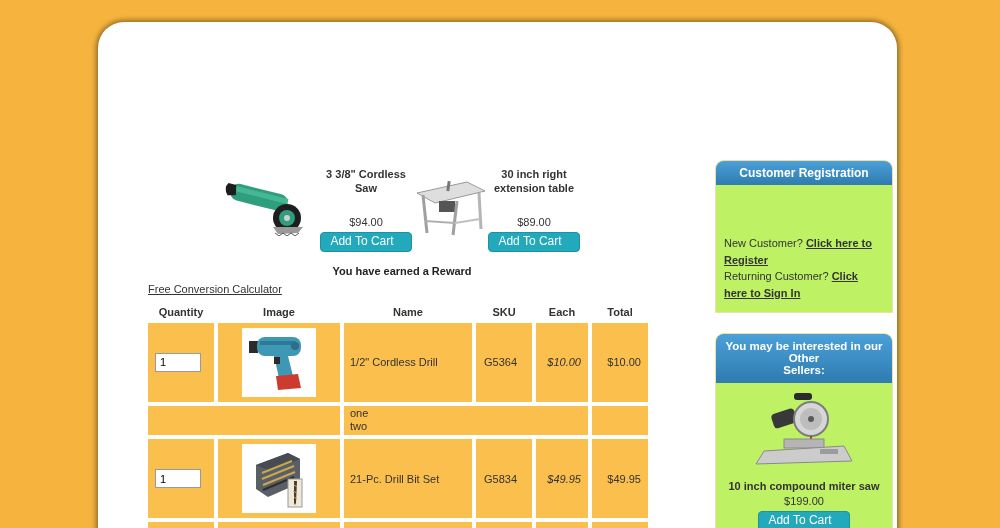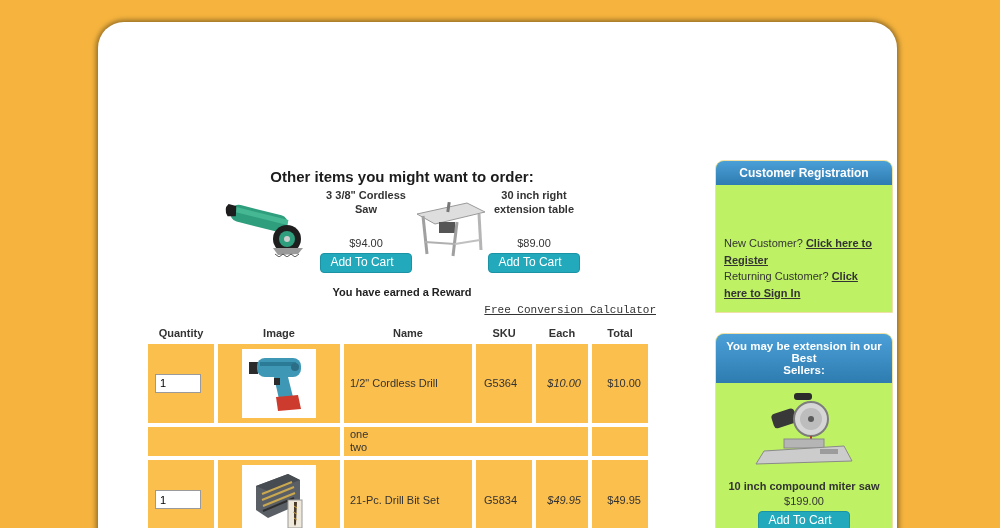--- a/index.html
+++ b/index.html
@@ -30,21 +30,21 @@
   .product{display:flex;align-items:center;}
   .ptext{width:94px;text-align:center;font-size:11px;color:#333;}
   .pname{font-weight:bold;line-height:1.25;}
   .pprice{margin-top:20px;}
   .btn-cart{
     display:inline-block;margin-top:4px;background:#22A9BC;color:#fff;
     font-size:12px;padding:1px 17px 3px 9px;border-radius:4px;
     border:1px solid #1b93a5;cursor:pointer;white-space:nowrap;
   }
   .reward{text-align:center;font-size:11px;font-weight:bold;color:#222;margin-top:13px;}
-  .calc{text-align:right;font-size:11px;margin-top:6px;font-family:Liberation Mono, monospace;}
+  .calc{text-align:left;font-size:11px;margin-top:6px;}
   .calc a{color:#333;}
   table.cart{
     border-collapse:separate;border-spacing:4px;table-layout:fixed;
     margin:7px 0 0 -4px;
   }
   table.cart th{font-size:11px;color:#333;padding:0 0 1px 0;font-weight:bold;}
   table.cart td{background:#FBBF4D;font-size:11px;color:#333;vertical-align:middle;}
   tr.row-tall{height:79px;}
   tr.row-note{height:26px;}
   tr.row-tall2{height:75px;}
@@ -77,21 +77,20 @@
   .bs-img.band{margin-top:8px;}
 </style>
 </head>
 <body>
 
 <div class="card">
 
 
   <div class="main">
 
-    <div class="sugg-heading">Other items you might want to order:</div>
 
     <div class="products">
       <div class="product">
         <span>
           <svg width="96" height="56" viewBox="0 0 96 56">
             <g transform="rotate(14 40 22)">
               <rect x="6" y="10" width="58" height="17" rx="8" fill="#2f9e7d"></rect>
               <rect x="6" y="13" width="58" height="5" fill="#45b893"></rect>
               <path d="M2 12 q-4 6 2 12 l8 -2 l-2 -10 Z" fill="#1d1d1d"></path>
             </g>
@@ -233,21 +232,21 @@
       <div class="regbody">
         <span>New Customer?</span>
         <a href="#">Click here to Register</a><br>
         <span>Returning Customer?</span>
         <a href="#">Click here to Sign In</a>
       </div>
     </div>
 
     <div class="sidebox bestbox">
       <div class="sideheader bestheader">
-        <div>You may be extension in our Best</div>
+        <div>You may be interested in our Other</div>
         <div class="line2">Sellers:</div>
       </div>
       <div class="bestbody">
         <div class="bs-img">
           <svg width="100" height="82" viewBox="0 0 100 82">
             <rect x="40" y="2" width="18" height="7" rx="3" fill="#2b2b2b"></rect>
             <g transform="rotate(-18 36 26)">
               <rect x="18" y="18" width="24" height="15" rx="4" fill="#383838"></rect>
             </g>
             <circle cx="57" cy="28" r="17" fill="#d6d6d6" stroke="#7d7d7d" stroke-width="2"></circle>

